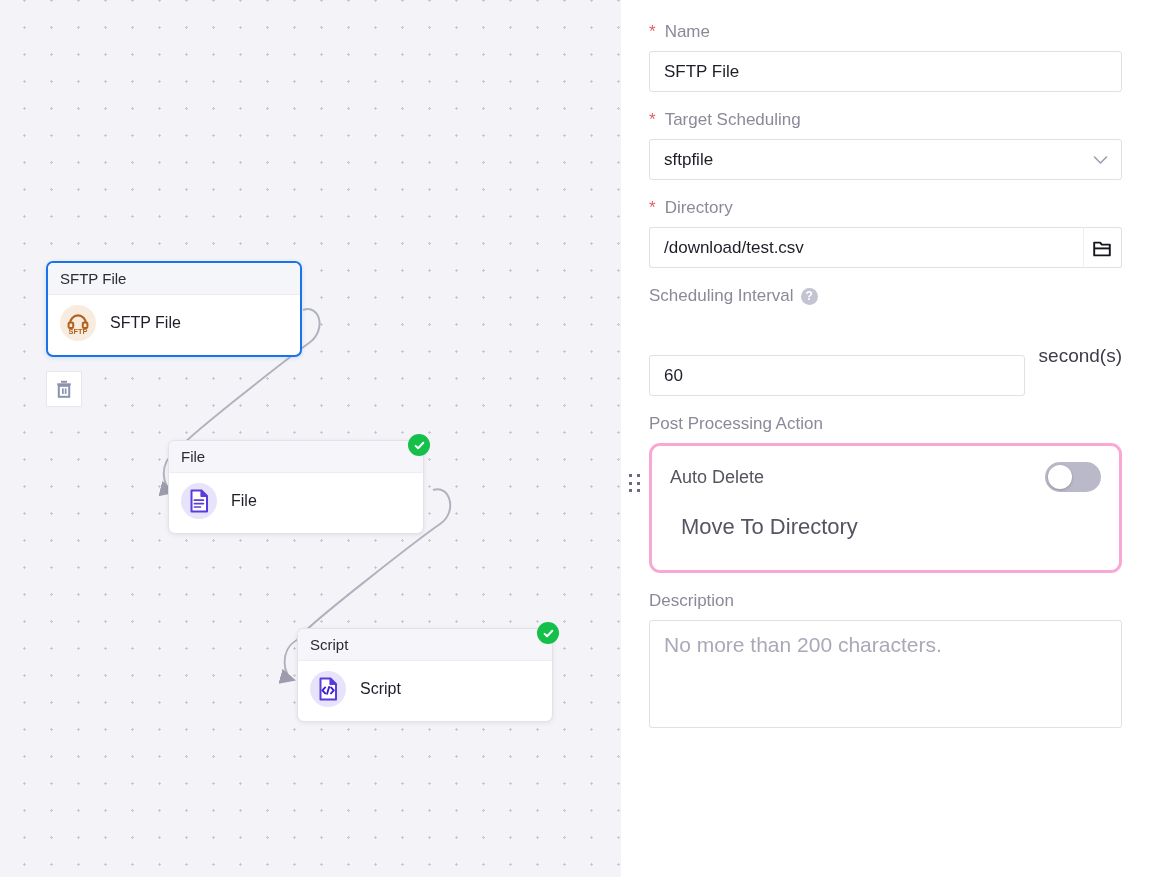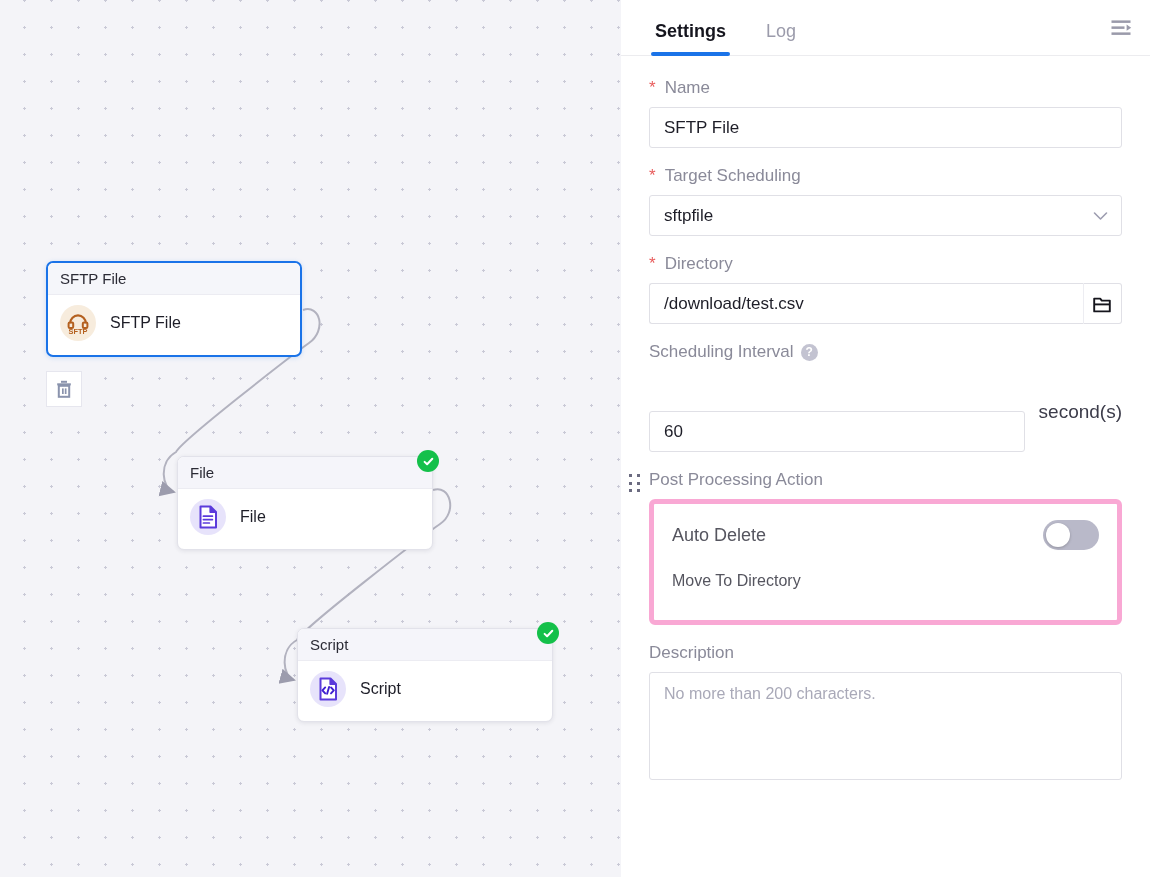--- a/index.html
+++ b/index.html
@@ -110,35 +110,35 @@
     width: 43px; border: 1px solid #e0e0e6; border-left: 1px solid #ededf2;
     border-top-right-radius: 3px; border-bottom-right-radius: 3px;
     background: #fff; display: flex; align-items: center; justify-content: center; cursor: pointer;
   }
   .select-wrap { position: relative; }
   .chev { position: absolute; right: 14px; top: 50%; transform: translateY(-50%); pointer-events: none; }
   .unit-row { display: flex; align-items: center; gap: 14px; }
   .unit-row .inp { flex: 1 1 auto; margin-top: 40px; }
   .unit { font-size: 19px; color: #3c3c4a; white-space: nowrap; }
 
-  .group-box { border: 5px solid #f9a8d4; border-radius: 6px; padding: 16px 18px 20px 18px; }
+  .group-box { border: 3px solid #f9a8d4; border-radius: 11px; padding: 16px 18px 20px 18px; }
   .toggle-row { display: flex; align-items: center; justify-content: space-between; margin-bottom: 22px; }
   .toggle-label { font-size: 18px; color: #55555f; }
   .toggle {
     width: 56px; height: 30px; border-radius: 15px; background: #b9b9c9;
     position: relative; cursor: pointer; flex: 0 0 56px;
   }
   .toggle .knob {
     position: absolute; left: 3px; top: 3px; width: 24px; height: 24px;
     border-radius: 50%; background: #fff; box-shadow: 0 1px 3px rgba(0,0,0,.22);
   }
-  .sub-label { font-size: 16px; color: #55555f; margin-bottom: 10px; }
+  .sub-label { font-size: 22px; color: #55555f; margin-bottom: 10px; margin-left: 11px; }
   .ta {
     width: 100%; height: 108px; border: 1px solid #e0e0e6; border-radius: 3px;
-    background: #fff; font-size: 16px; color: #1e1e28;
+    background: #fff; font-size: 21px; color: #1e1e28;
     padding: 12px 14px; font-family: inherit; outline: none; resize: none;
   }
   .ta::placeholder { color: #a9a9b8; }
 </style>
 </head>
 <body>
 
 <div class="app">
 
   <div class="canvas">
@@ -167,21 +167,21 @@
             <path d="M5.2 13.2 a7.8 7.8 0 0 1 15.6 0" fill="none" stroke="#b4601f" stroke-width="2.2"></path>
             <rect x="3.6" y="12.4" width="4.6" height="5.6" rx="1.2" fill="none" stroke="#b4601f" stroke-width="2"></rect>
             <rect x="17.8" y="12.4" width="4.6" height="5.6" rx="1.2" fill="none" stroke="#b4601f" stroke-width="2"></rect>
             <text x="13" y="24.4" font-family="Liberation Sans, sans-serif" font-size="7.4" font-weight="bold" fill="#b4601f" text-anchor="middle">SFTP</text>
           </svg>
         </span>
         <span class="node-label">SFTP File</span>
       </div>
     </div>
 
-    <div class="node" style="left:177px; top:440px; width:256px;margin-top:16px;">
+    <div class="node" style="left:168px; top:440px; width:256px;">
       <div class="node-head">
         <span>File</span>
         <span class="badge-ok" style="right:-7px; top:-7px;">
           <svg width="13" height="13" viewBox="0 0 13 13">
             <path d="M2.6 6.9 L5.1 9.3 L10.3 3.7" fill="none" stroke="#fff" stroke-width="2" stroke-linecap="round" stroke-linejoin="round"></path>
           </svg>
         </span>
       </div>
       <div class="node-body">
         <span class="node-icon icon-purple">
@@ -233,36 +233,20 @@
     <i></i>
       <i></i>
     <i></i>
       <i></i>
     <i></i>
       <i></i>
   </div>
 
   <div class="panel">
 
-    <div class="tabs">
-      <div class="tab active">
-        <span>Settings</span>
-      </div>
-      <div class="tab">
-        <span>Log</span>
-      </div>
-      <div class="panel-menu-btn">
-        <svg width="24" height="24" viewBox="0 0 24 24">
-          <rect x="2.5" y="4.4" width="19" height="2.5" fill="#9a9aaa"></rect>
-          <rect x="2.5" y="10.4" width="13" height="2.5" fill="#9a9aaa"></rect>
-          <rect x="2.5" y="16.4" width="19" height="2.5" fill="#9a9aaa"></rect>
-          <path d="M17.6 8.6 L22.2 11.7 L17.6 14.8 Z" fill="#9a9aaa"></path>
-        </svg>
-      </div>
-    </div>
 
     <div class="form">
 
       <div class="field">
         <div class="flabel">
           <span class="req">*</span>
           <span>Name</span>
         </div>
         <input class="inp" type="text" value="SFTP File" style="">
       </div>

